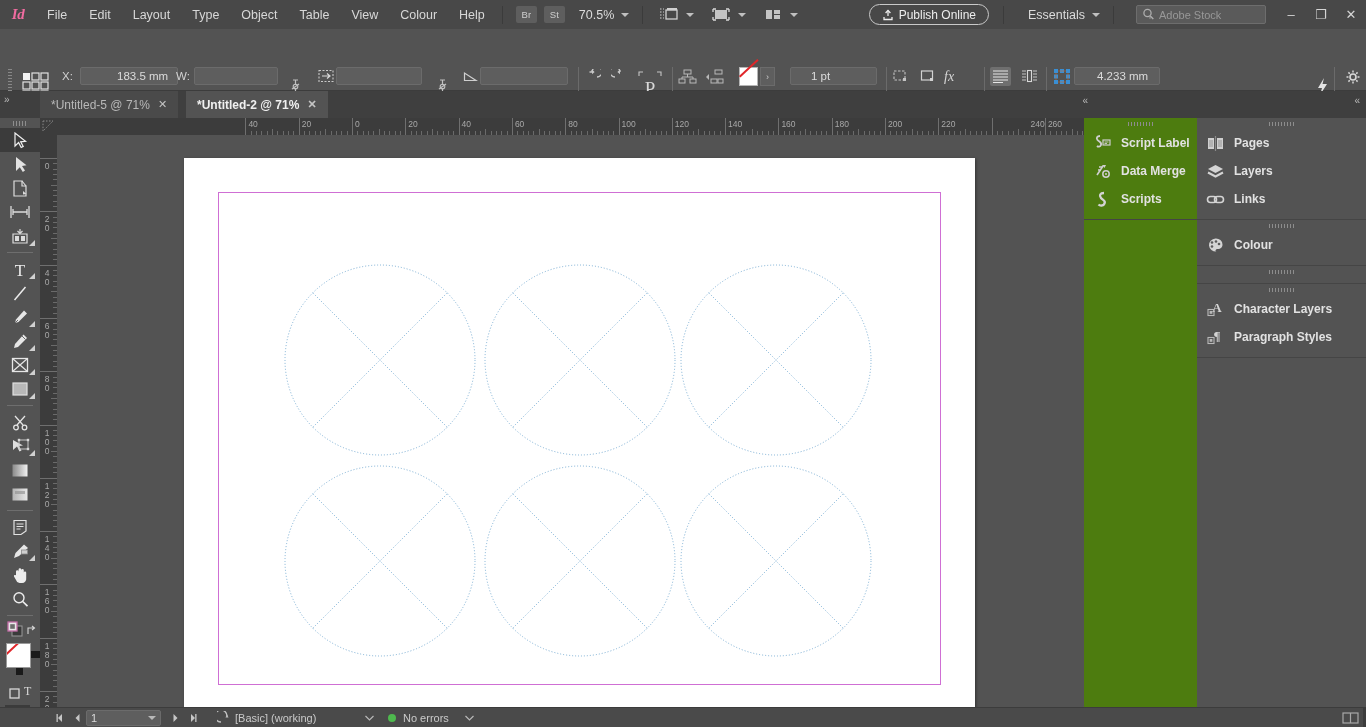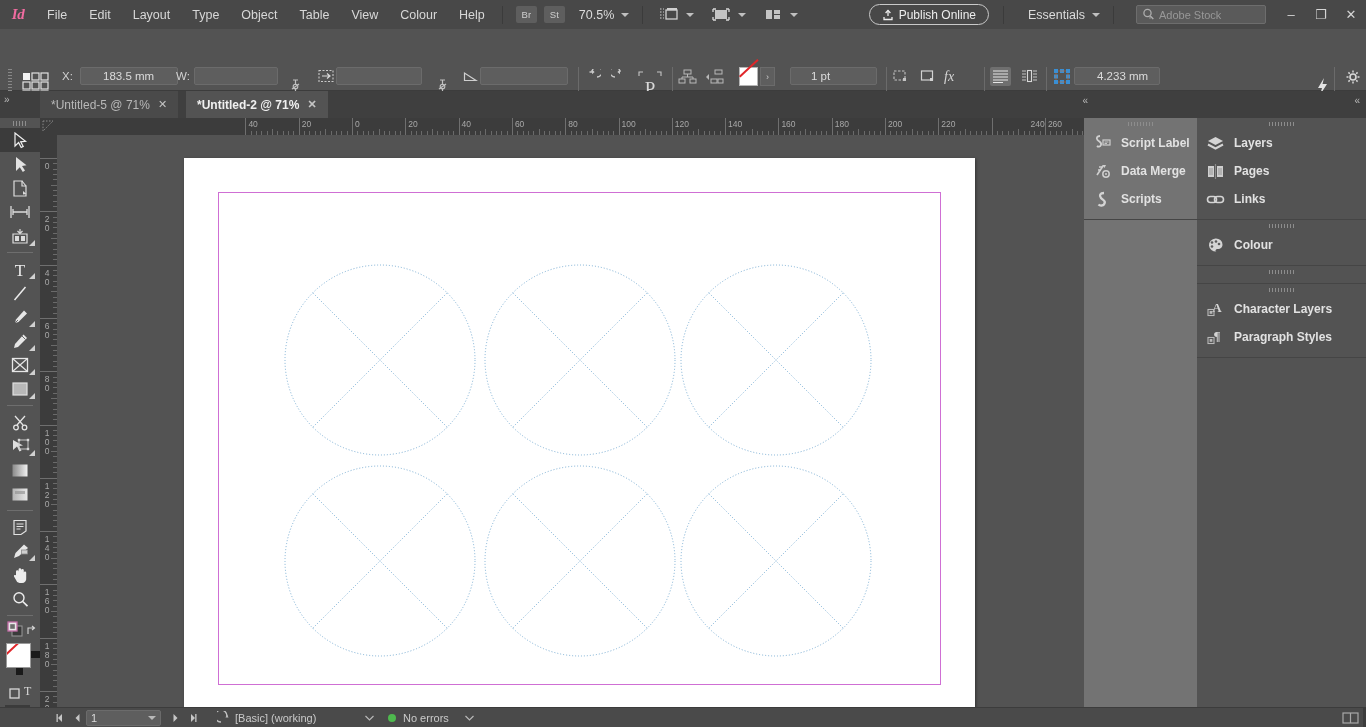--- a/index.html
+++ b/index.html
@@ -59,21 +59,21 @@
     position: absolute; left: 0; top: 29px; width: 1366px; height: 62px;
     background: #535353; border-bottom: 1px solid #3c3c3c;
   }
   .refpt {
     position: absolute; left: 22px; top: 43px; width: 30px; height: 30px;
   }
   .lbl { position: absolute; color: #d2d2d2; font-size: 11.5px; }
   .field {
     position: absolute; height: 18px; background: #5e5e5e; border: 1px solid #6b6b6b;
     border-radius: 2px; color: #dcdcdc; font-size: 11.5px;
-    display: flex; align-items: center; padding-left: 22px;
+    display: flex; align-items: center; padding-left: 36px;
   }
   .field.plain { padding-left: 6px; }
   .cp-sep { position: absolute; width: 1px; background: #6b6b6b; top: 38px; height: 44px; }
   .iconbtn {
     position: absolute; width: 21px; height: 19px; display: flex;
     align-items: center; justify-content: center;
   }
   .iconbtn.on { background: #6f6f6f; border-radius: 2px; }
 
   
@@ -186,21 +186,21 @@
   }
   .margin-guide {
     position: absolute; left: 34px; top: 34px; width: 723px; height: 493px;
     border: 1px solid #cf6fd4;
   }
   .frames { position: absolute; left: 0; top: 0; width: 791px; height: 562px; }
 
   
   .dock-a {
     position: absolute; left: 1084px; top: 118px; width: 113px; height: 609px;
-    background: #737373;
+    background: #4d7c0f;
   }
   .dock-b {
     position: absolute; left: 1197px; top: 118px; width: 169px; height: 609px;
     background: #535353;
   }
   .pgroup { border-bottom: 1px solid #454545; padding-bottom: 6px; }
   .pgrip { height: 11px; display: flex; align-items: center; justify-content: center; }
   .pgrip i {
     display:block; width: 26px; height: 4px;
     background: repeating-linear-gradient(to right,#8d8d8d 0 1px,transparent 1px 3px);
@@ -1169,36 +1169,36 @@
 
   <div class="dock-b">
 
     <div class="pgroup">
       <div class="pgrip">
           <i></i>
         </div>
       <div class="pitem">
         <span class="pico">
           <svg width="19" height="19" viewBox="0 0 19 19">
-            <path d="M9.5 3 L17 7 L9.5 11 L2 7 Z" fill="#d4d4d4"></path>
-            <path d="M2 10.5 L9.5 14.5 L17 10.5" fill="none" stroke="#d4d4d4" stroke-width="2"></path>
-          </svg>
-        </span>
-        <span>Layers</span>
-      </div>
-      <div class="pitem">
-        <span class="pico">
-          <svg width="19" height="19" viewBox="0 0 19 19">
             <rect x="2" y="4" width="6" height="11" fill="#cfcfcf"></rect>
             <rect x="11" y="4" width="6" height="11" fill="#cfcfcf"></rect>
             <path d="M9.5 2 L9.5 17" stroke="#8a8a8a" stroke-width="1.2"></path>
             <path d="M4 6 L4 13 M6 6 L6 13 M13 6 L13 13 M15 6 L15 13" stroke="#8e8e8e" stroke-width="0.9"></path>
           </svg>
         </span>
         <span>Pages</span>
+      </div>
+      <div class="pitem">
+        <span class="pico">
+          <svg width="19" height="19" viewBox="0 0 19 19">
+            <path d="M9.5 3 L17 7 L9.5 11 L2 7 Z" fill="#d4d4d4"></path>
+            <path d="M2 10.5 L9.5 14.5 L17 10.5" fill="none" stroke="#d4d4d4" stroke-width="2"></path>
+          </svg>
+        </span>
+        <span>Layers</span>
       </div>
       <div class="pitem">
         <span class="pico">
           <svg width="19" height="19" viewBox="0 0 19 19">
             <rect x="1.5" y="6.5" width="9" height="6" rx="3" fill="none" stroke="#d4d4d4" stroke-width="1.6"></rect>
             <rect x="8.5" y="6.5" width="9" height="6" rx="3" fill="none" stroke="#d4d4d4" stroke-width="1.6"></rect>
           </svg>
         </span>
         <span>Links</span>
       </div>

